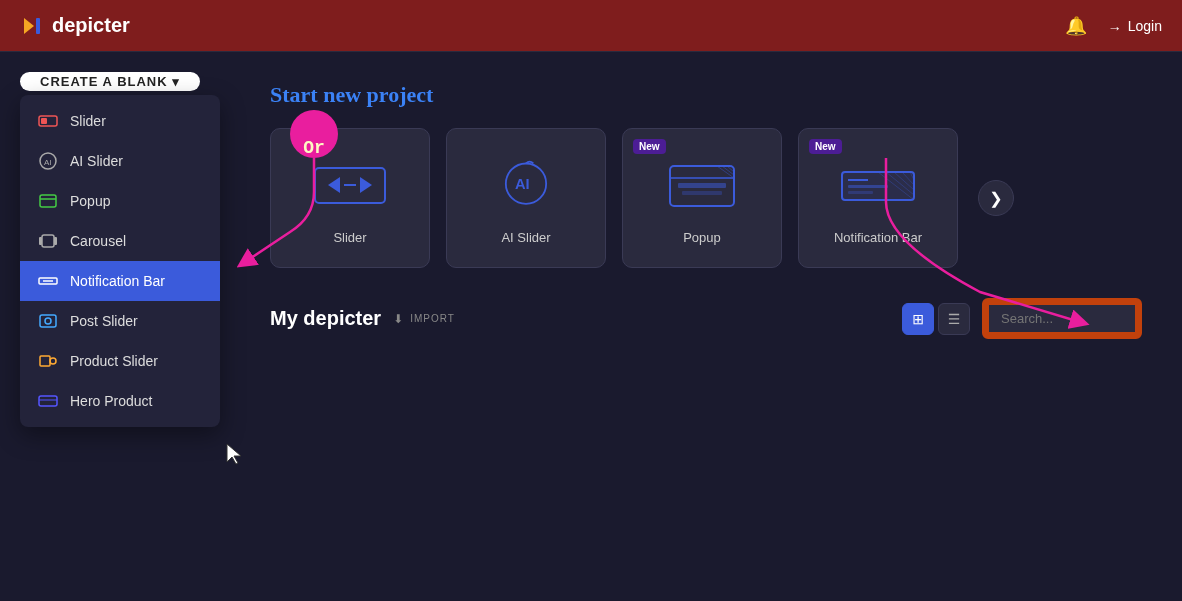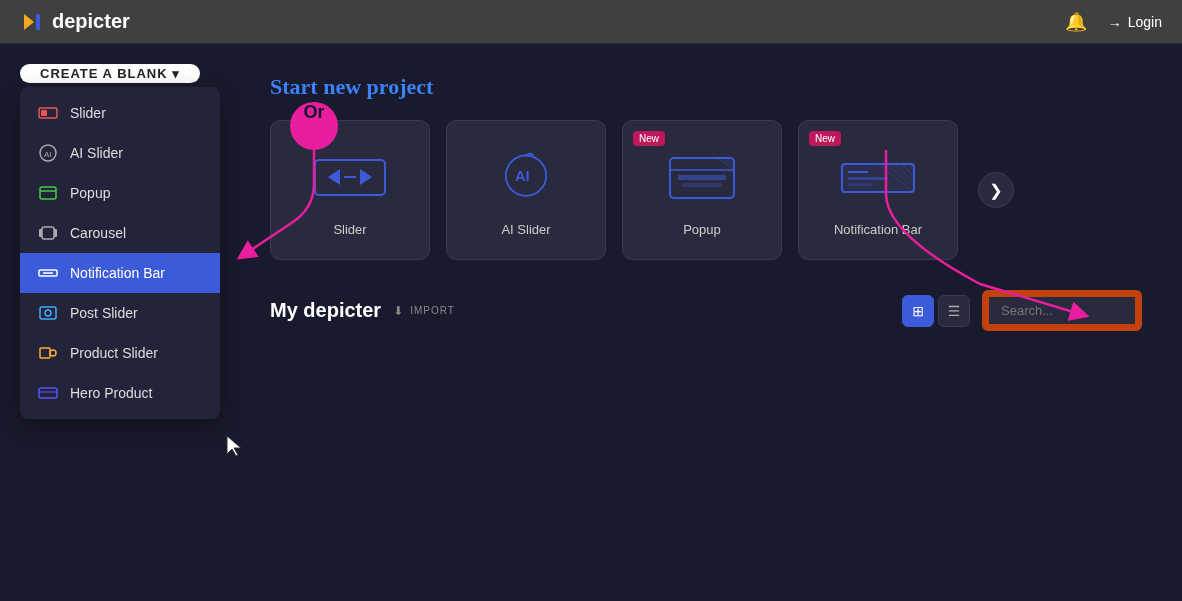--- a/index.html
+++ b/index.html
@@ -7,22 +7,22 @@
       width: 1182px;
       height: 601px;
       background: #1a1a2e;
       font-family: -apple-system, BlinkMacSystemFont, 'Segoe UI', sans-serif;
       overflow: hidden;
       position: relative;
     }
 
     
     .header {
-      background: #404040;
-      height: 44px;
+      background: #7f1d1d;
+      height: 52px;
       display: flex;
       align-items: center;
       justify-content: space-between;
       padding: 0 20px;
       border-bottom: 1px solid #2a2a3e;
     }
     .logo {
       display: flex;
       align-items: center;
       gap: 8px;
@@ -114,30 +114,31 @@
       height: 20px;
       flex-shrink: 0;
     }
 
     
     .annotation-or {
       position: absolute;
       left: 290px;
       top: 58px;
       background: #e91e9e;
-      color: #0f172a;
+      color: #fef9c3;
       font-size: 18px;
       font-weight: 700;
       border-radius: 50%;
       width: 48px;
       height: 48px;
       display: flex;
-      align-items: flex-start;
+      align-items: flex-end;
       justify-content: center;
       z-index: 200;
+      font-family: Liberation Mono, monospace;
     }
     .annotation-either {
       position: absolute;
       left: 840px;
       top: 58px;
       background: #e91e9e;
       color: #fff;
       font-size: 18px;
       font-weight: 700;
       border-radius: 30px;
@@ -193,24 +194,24 @@
     }
     .card-label {
       font-size: 13px;
       color: #ccc;
       text-align: center;
     }
     .new-badge {
       position: absolute;
       top: 10px;
       left: 10px;
-      background: #be185d;
+      background: #4c1d95;
       color: #fff;
       font-size: 10px;
-      font-weight: 400;
+      font-weight: 700;
       border-radius: 4px;
       padding: 2px 6px;
     }
     .card-icon-wrap {
       width: 80px;
       height: 60px;
       display: flex;
       align-items: center;
       justify-content: center;
     }

